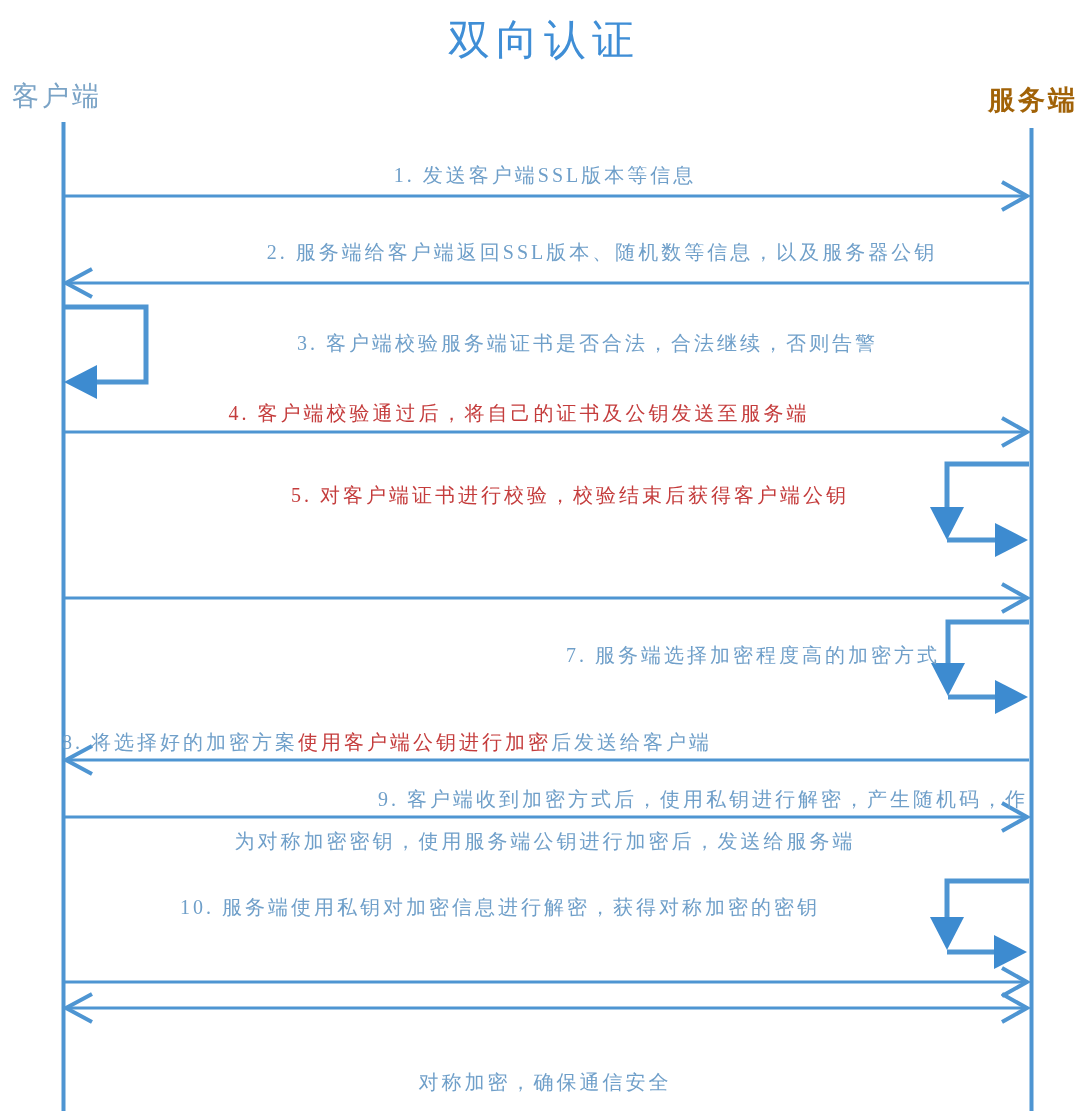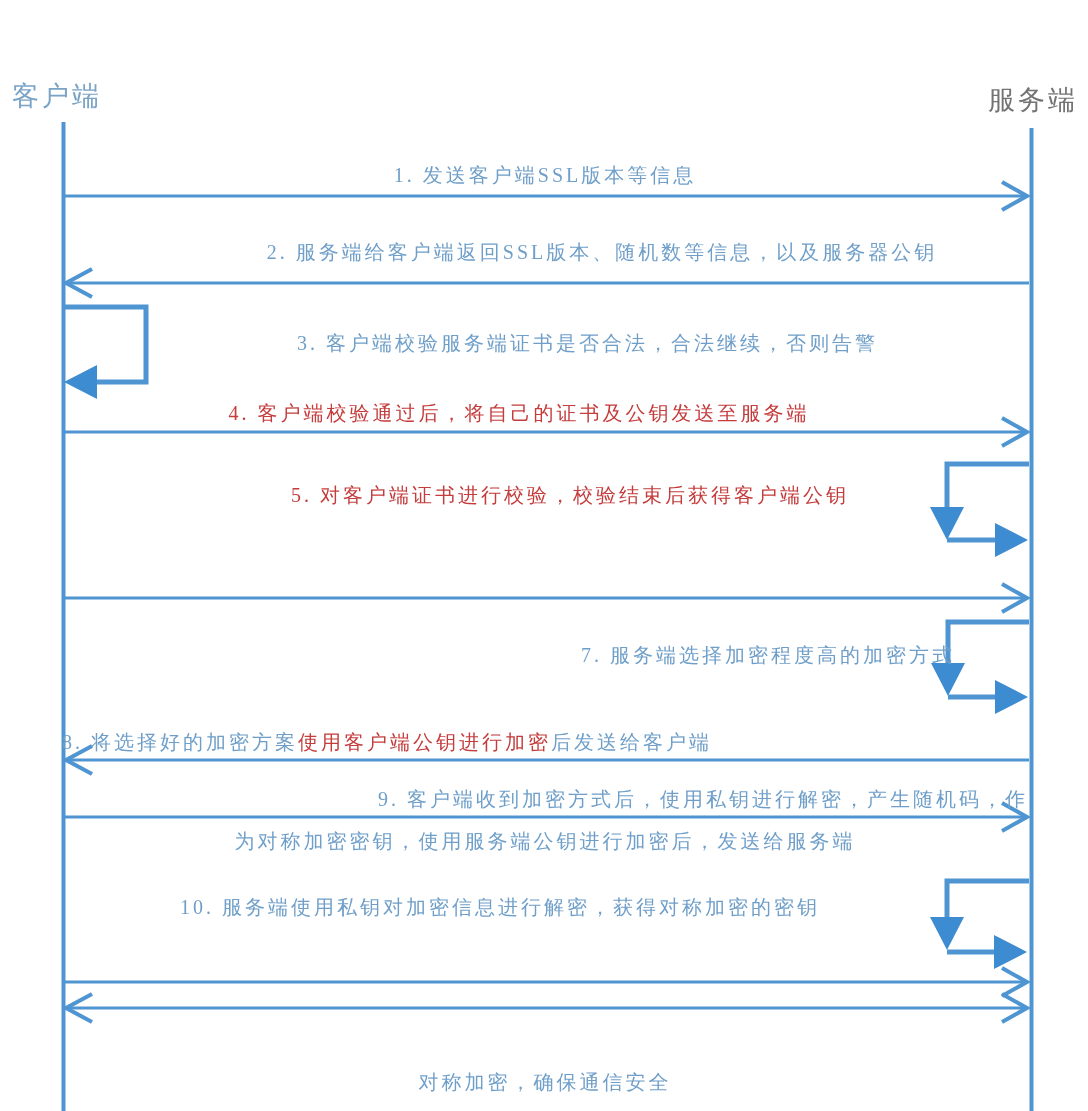--- a/index.html
+++ b/index.html
@@ -6,29 +6,29 @@
   #canvas{
     position:relative;width:1088px;height:1111px;background:#ffffff;overflow:hidden;
     font-family:"Liberation Serif","DejaVu Serif",serif;
   }
   #diagram-svg{position:absolute;left:0;top:0;width:1088px;height:1111px;}
   .txt{position:absolute;letter-spacing:3px;white-space:nowrap;}
   .blue{color:#6f9fc9;}
   .red{color:#c43c3c;}
   #title{left:0;top:12px;width:1088px;text-align:center;font-size:42px;color:#3f8ed6;letter-spacing:6px;}
   #actor-client{left:12px;top:78px;font-size:27px;color:#7aa3c6;}
-  #actor-server{right:10px;top:82px;font-size:27px;color:#737373;}
+  #actor-server{right:10px;top:82px;font-size:27px;color:#a16207;font-weight:bold;}
   .msg{font-size:20px;line-height:34px;}
   #m1{left:62px;top:158px;width:966px;text-align:center;}
   #m2{left:62px;top:235px;width:1080px;text-align:center;}
   #m3{left:160px;top:326px;width:855px;text-align:center;}
   #m4{left:62px;top:396px;width:914px;text-align:center;}
   #m5{left:160px;top:478px;width:820px;text-align:center;}
   #m6{left:62px;top:562px;width:966px;text-align:center;}
-  #m7{left:62px;top:638px;width:878px;text-align:right;margin-left:15px;}
+  #m7{left:62px;top:638px;width:878px;text-align:right;}
   #m8{left:62px;top:725px;width:966px;}
   #m9a{left:62px;top:782px;width:966px;text-align:right;}
   #m9b{left:62px;top:824px;width:966px;text-align:center;}
   #m10{left:62px;top:890px;width:876px;text-align:center;}
   #footer-label{left:62px;top:1022px;width:966px;text-align:center;margin-top:43px;}
 </style>
 </head>
 <body>
 
 <div id="canvas">
@@ -102,20 +102,21 @@
       <line x1="65" y1="982" x2="1026" y2="982" stroke-width="3"></line>
       <polyline points="1002,968 1027,982 1002,996" stroke-width="4"></polyline>
     </g>
     <g stroke="#4e95d2" fill="none">
       <line x1="68" y1="1008" x2="1026" y2="1008" stroke-width="3"></line>
       <polyline points="92,994 66,1008 92,1022" stroke-width="4"></polyline>
       <polyline points="1002,994 1027,1008 1002,1022" stroke-width="4"></polyline>
     </g>
   </svg>
 
+  <div id="title" class="txt">双向认证</div>
 
   <div id="actor-client" class="txt">客户端</div>
   <div id="actor-server" class="txt">服务端</div>
 
   <div id="m1" class="txt msg blue">1. 发送客户端SSL版本等信息</div>
   <div id="m2" class="txt msg blue">2. 服务端给客户端返回SSL版本、随机数等信息，以及服务器公钥</div>
   <div id="m3" class="txt msg blue">3. 客户端校验服务端证书是否合法，合法继续，否则告警</div>
   <div id="m4" class="txt msg red">4. 客户端校验通过后，将自己的证书及公钥发送至服务端</div>
   <div id="m5" class="txt msg red">5. 对客户端证书进行校验，校验结束后获得客户端公钥</div>
   <div id="m7" class="txt msg blue">7. 服务端选择加密程度高的加密方式</div>

